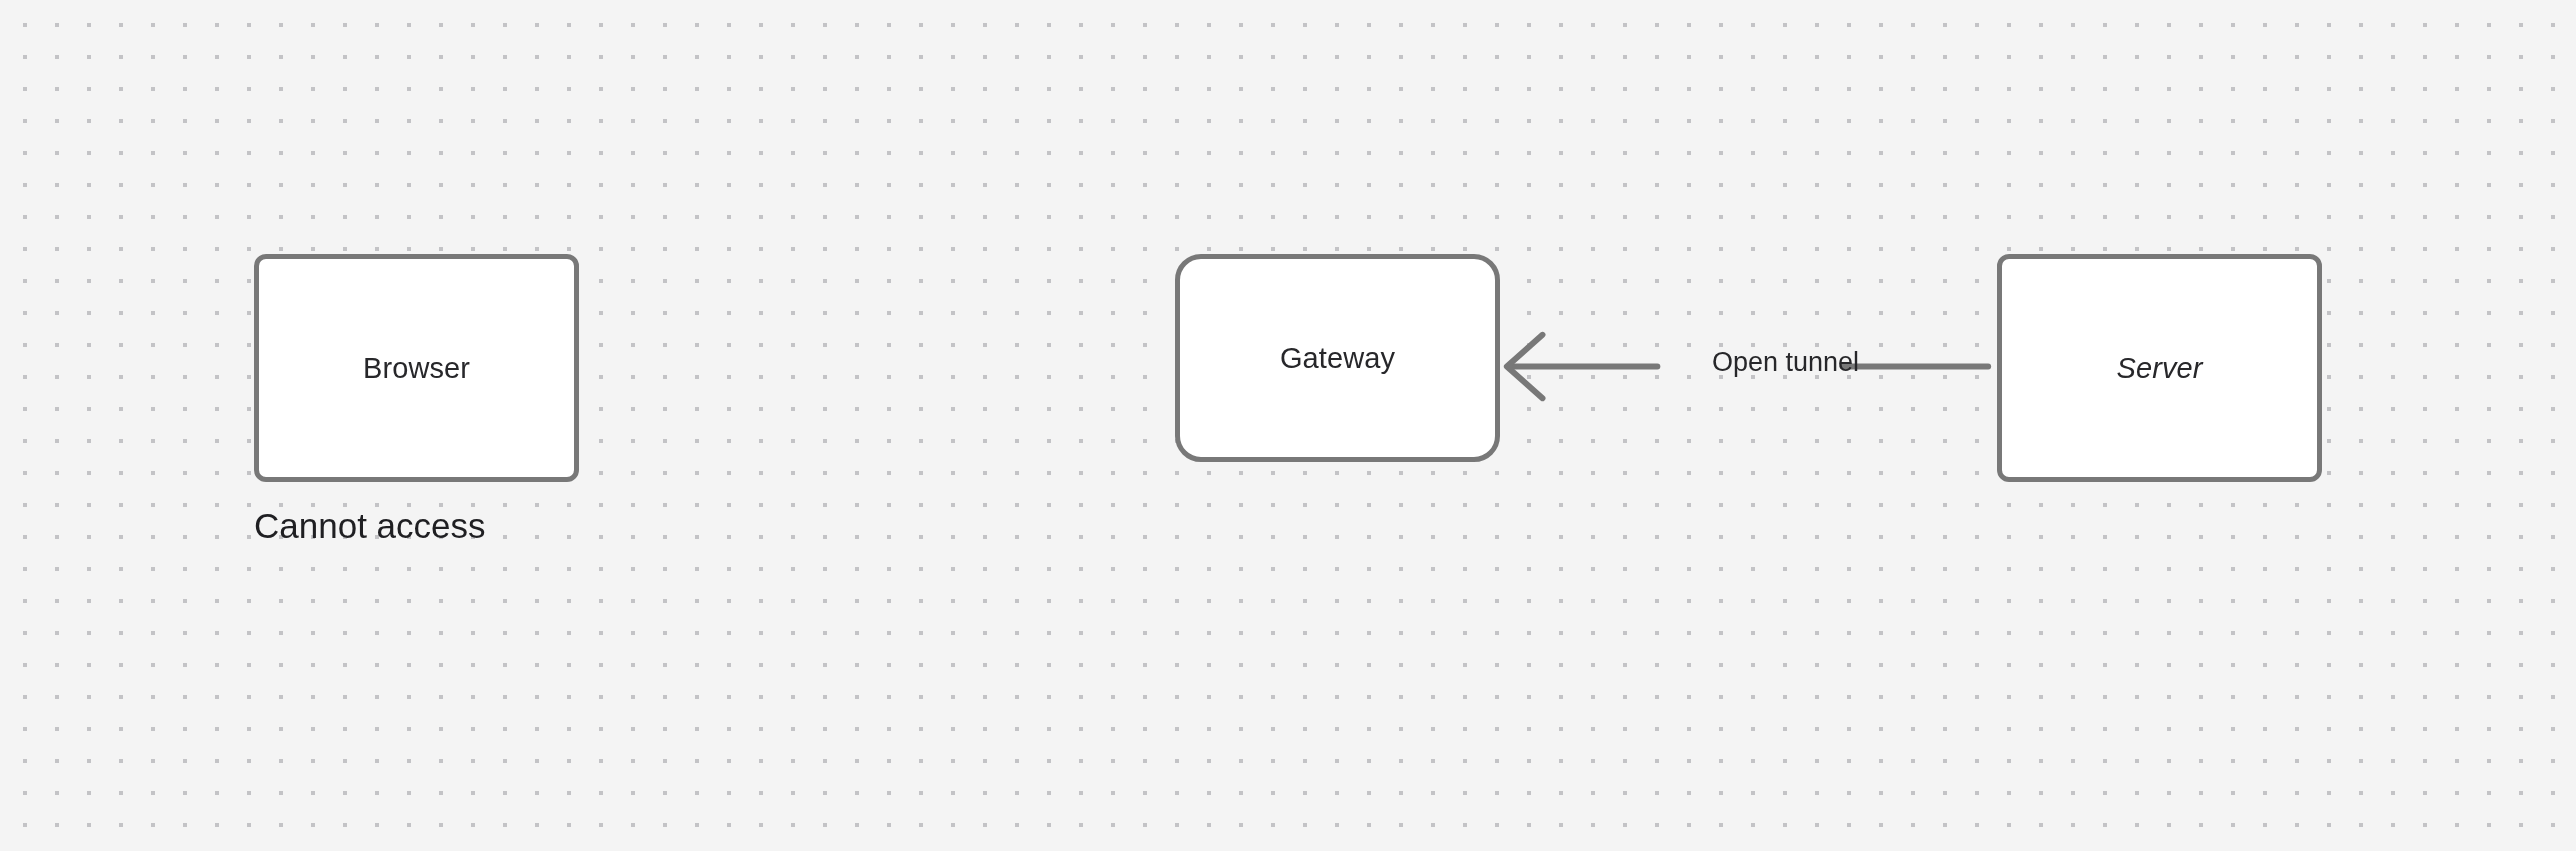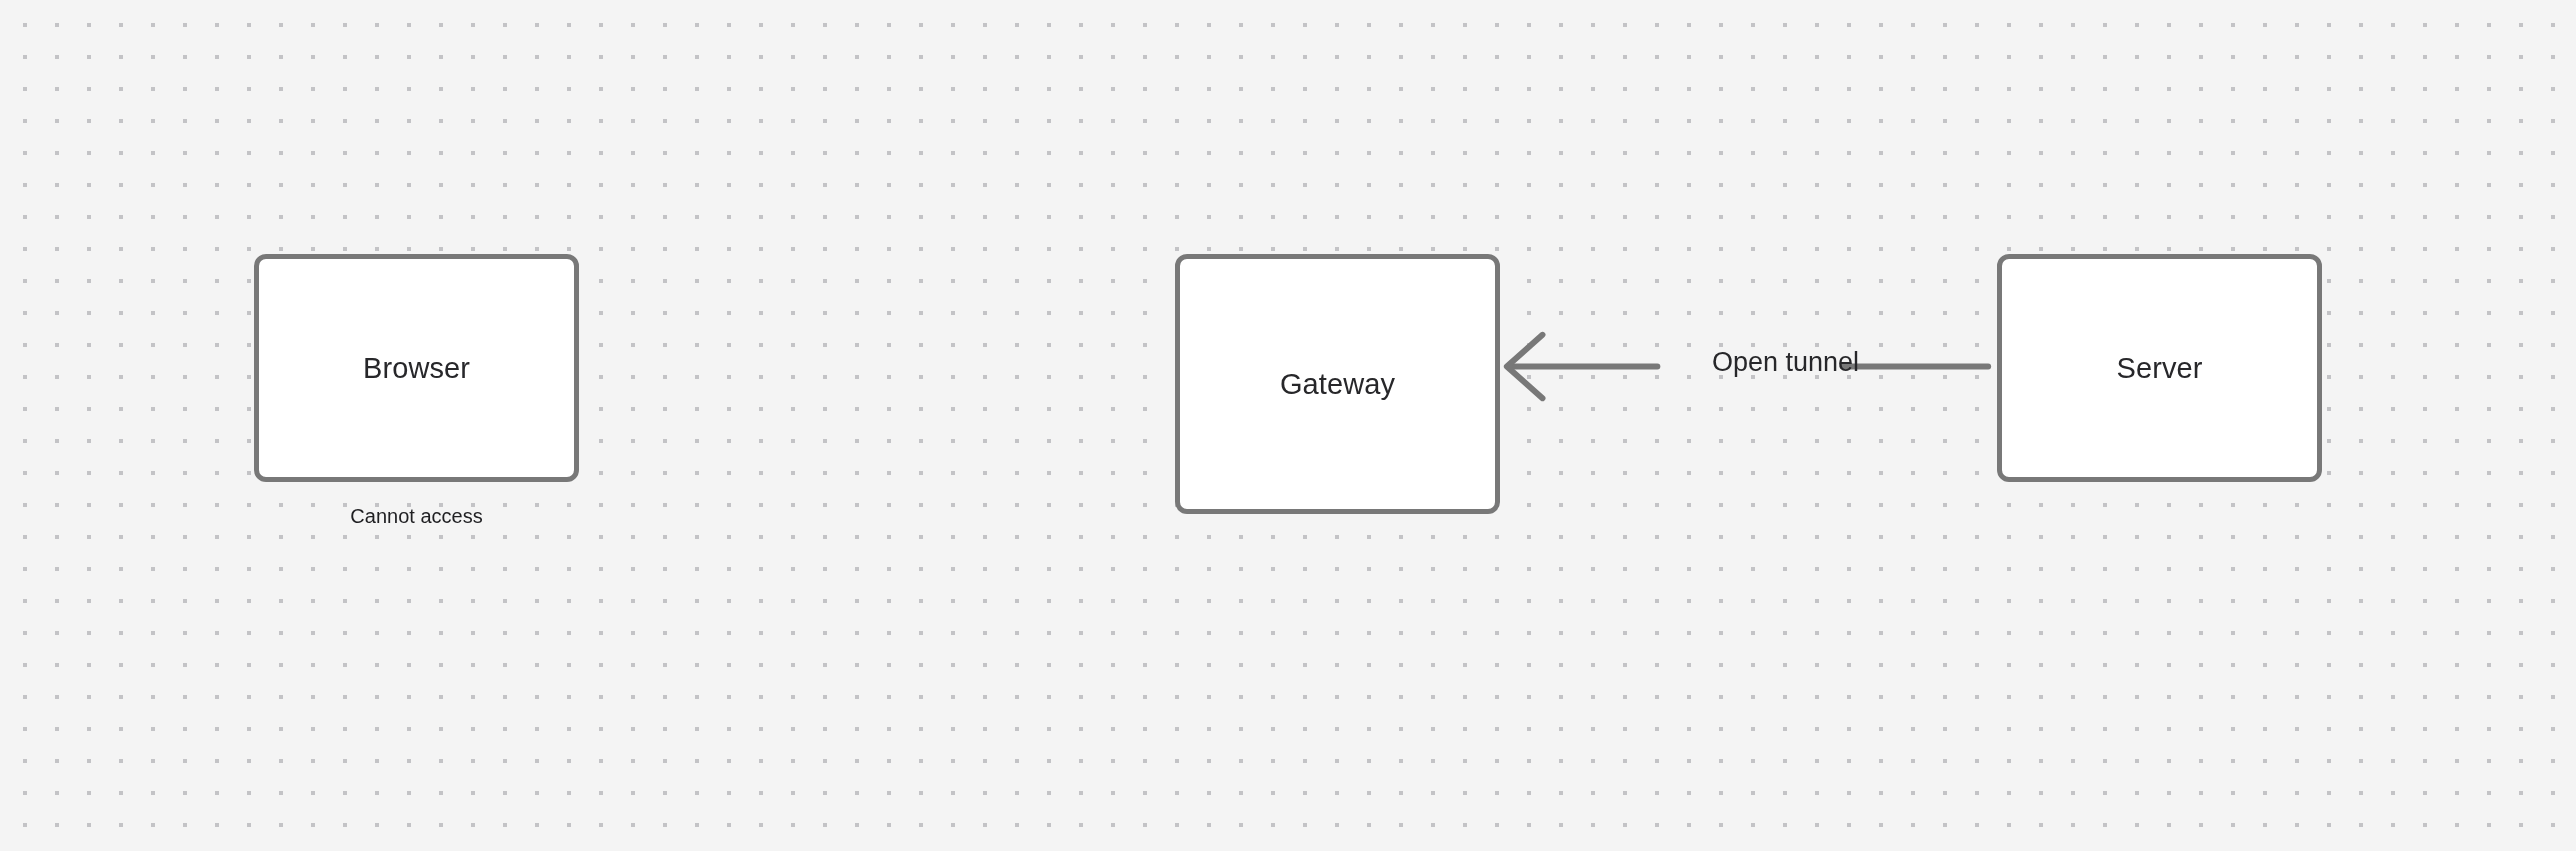--- a/index.html
+++ b/index.html
@@ -48,32 +48,32 @@
   }
   .node-label {
     font-size: 29px;
     line-height: 1;
     color: #27272a;
     letter-spacing: 0.1px;
     white-space: nowrap;
   }
 
   #node-browser { left: 254px; top: 254px; width: 325px; height: 228px; }
-  #node-gateway { left: 1175px; top: 254px; width: 325px; height: 260px; }
-  #node-server  { left: 1997px; top: 254px; width: 325px; height: 228px; }
+  #node-gateway { left: 1175px; top: 254px; width: 325px; height: 208px; border-radius: 26px; }
+  #node-server  { left: 1997px; top: 254px; width: 325px; height: 228px; font-style: italic; }
 
   
   #browser-caption {
     position: absolute;
     left: 254px;
     top: 503px;
     width: 325px;
-    text-align: center;
+    text-align: left;
     color: #1f1f22;
-    font-size: 20px;
+    font-size: 35px;
     line-height: 1.33;
     white-space: nowrap;
   }
   #browser-caption .caption-line { display: block; }
 
   
   #edge-server-gateway {
     position: absolute;
     left: 1491px;
     top: 297px;

